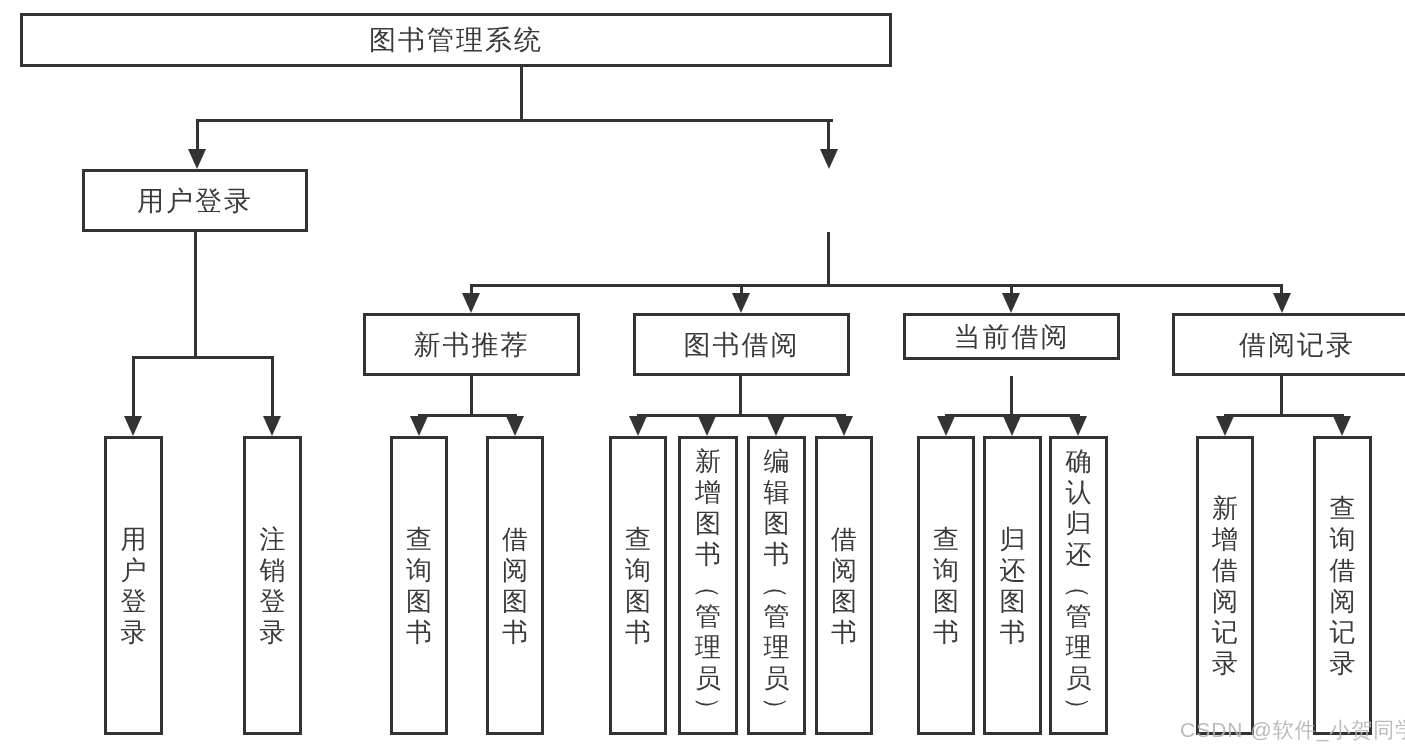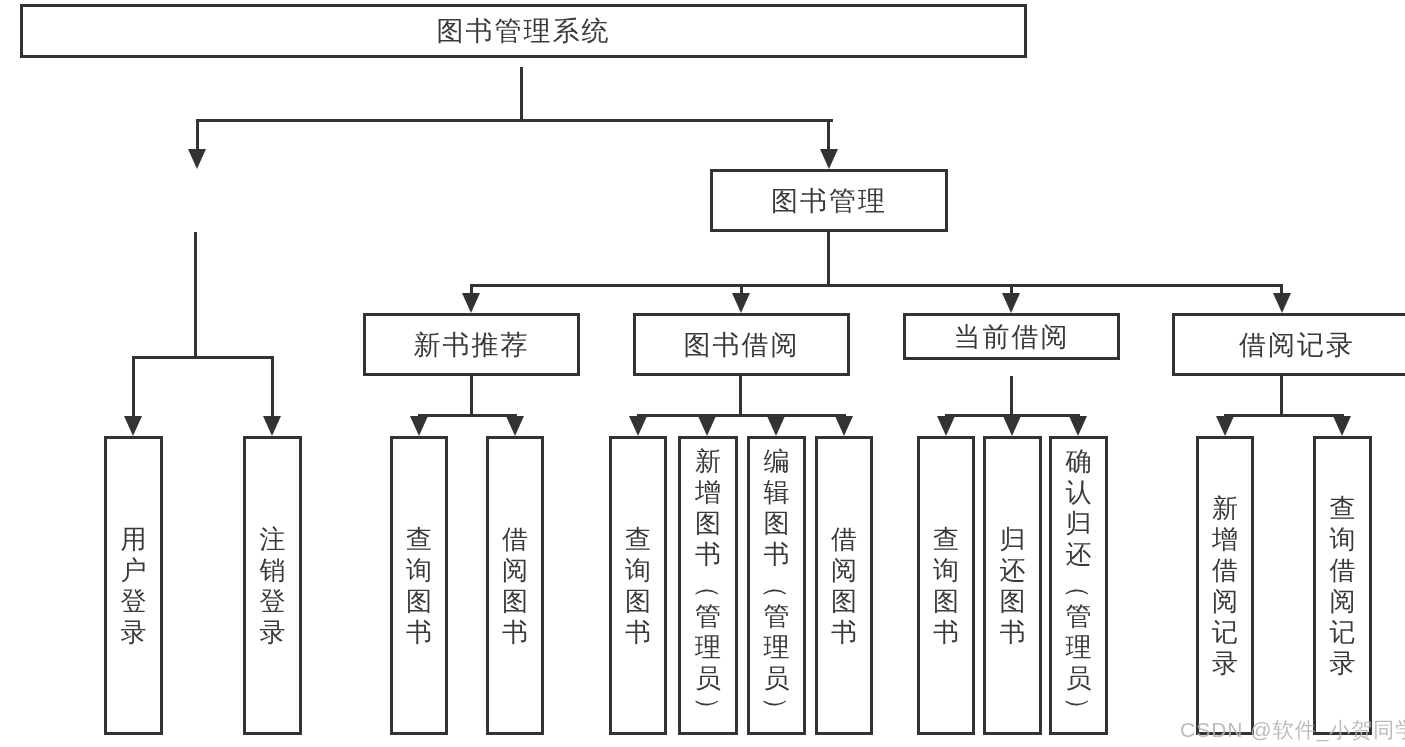--- a/index.html
+++ b/index.html
@@ -59,30 +59,30 @@
     letter-spacing: 1px;
     white-space: nowrap;
     opacity: 0.9;
   }
 </style>
 </head>
 <body>
 
 <div id="canvas">
 
-  <div class="box hlabel" style="left:20px;top:4px;width:1007px;height:54px">图书管理系统</div>
+  <div class="box hlabel" style="left:20px;top:13px;width:872px;height:54px">图书管理系统</div>
 
   <div class="line" style="left:520px;top:67px;width:3px;height:54px"></div>
   <div class="line" style="left:196px;top:119px;width:637px;height:3px"></div>
   <div class="line" style="left:196px;top:119px;width:3px;height:32px"></div>
   <div class="arrow" style="left:188px;top:149px"></div>
   <div class="line" style="left:827px;top:119px;width:3px;height:32px"></div>
   <div class="arrow" style="left:820px;top:149px"></div>
 
-  <div class="box hlabel" style="left:710px;top:169px;width:238px;height:63px">图书管理</div>
+  <div class="box hlabel" style="left:82px;top:169px;width:226px;height:63px">用户登录</div>
 
   <div class="line" style="left:194px;top:232px;width:3px;height:126px"></div>
   <div class="line" style="left:132px;top:356px;width:142px;height:3px"></div>
   <div class="line" style="left:132px;top:356px;width:3px;height:62px"></div>
   <div class="arrow" style="left:124px;top:416px"></div>
   <div class="line" style="left:271px;top:356px;width:3px;height:62px"></div>
   <div class="arrow" style="left:263px;top:416px"></div>
 
   <div class="line" style="left:827px;top:232px;width:3px;height:54px"></div>
   <div class="line" style="left:470px;top:284px;width:813px;height:3px"></div>

